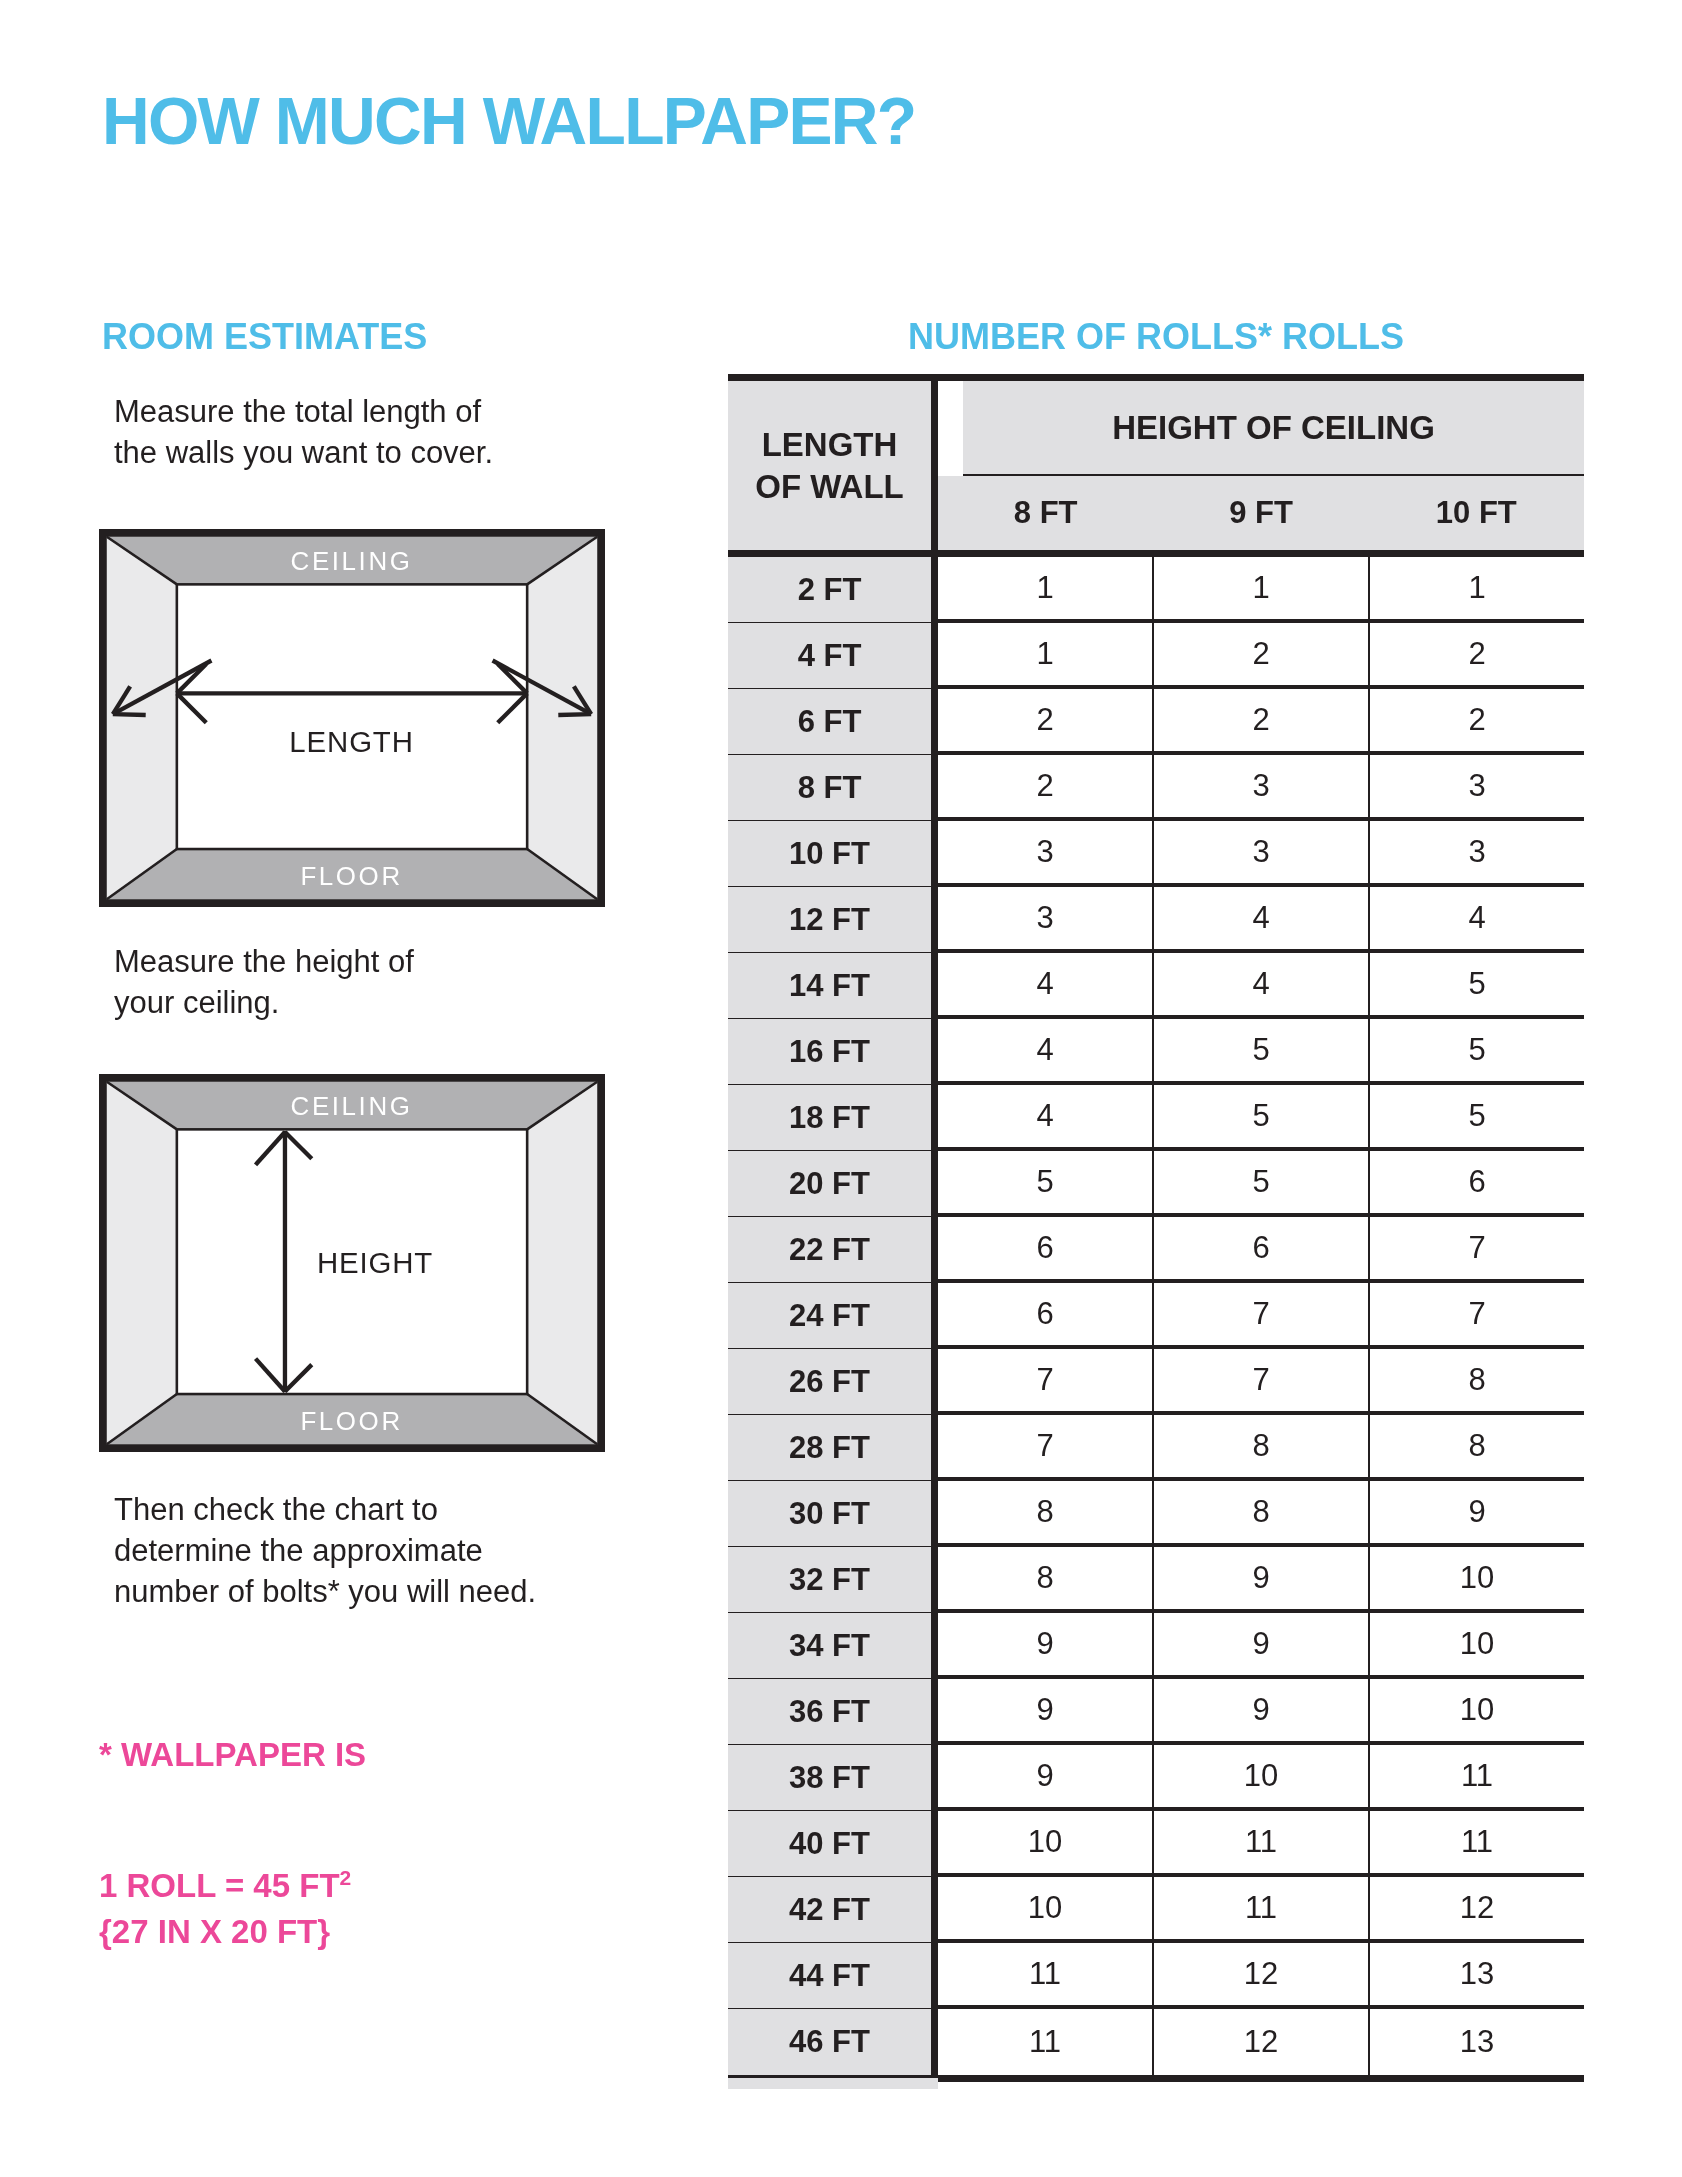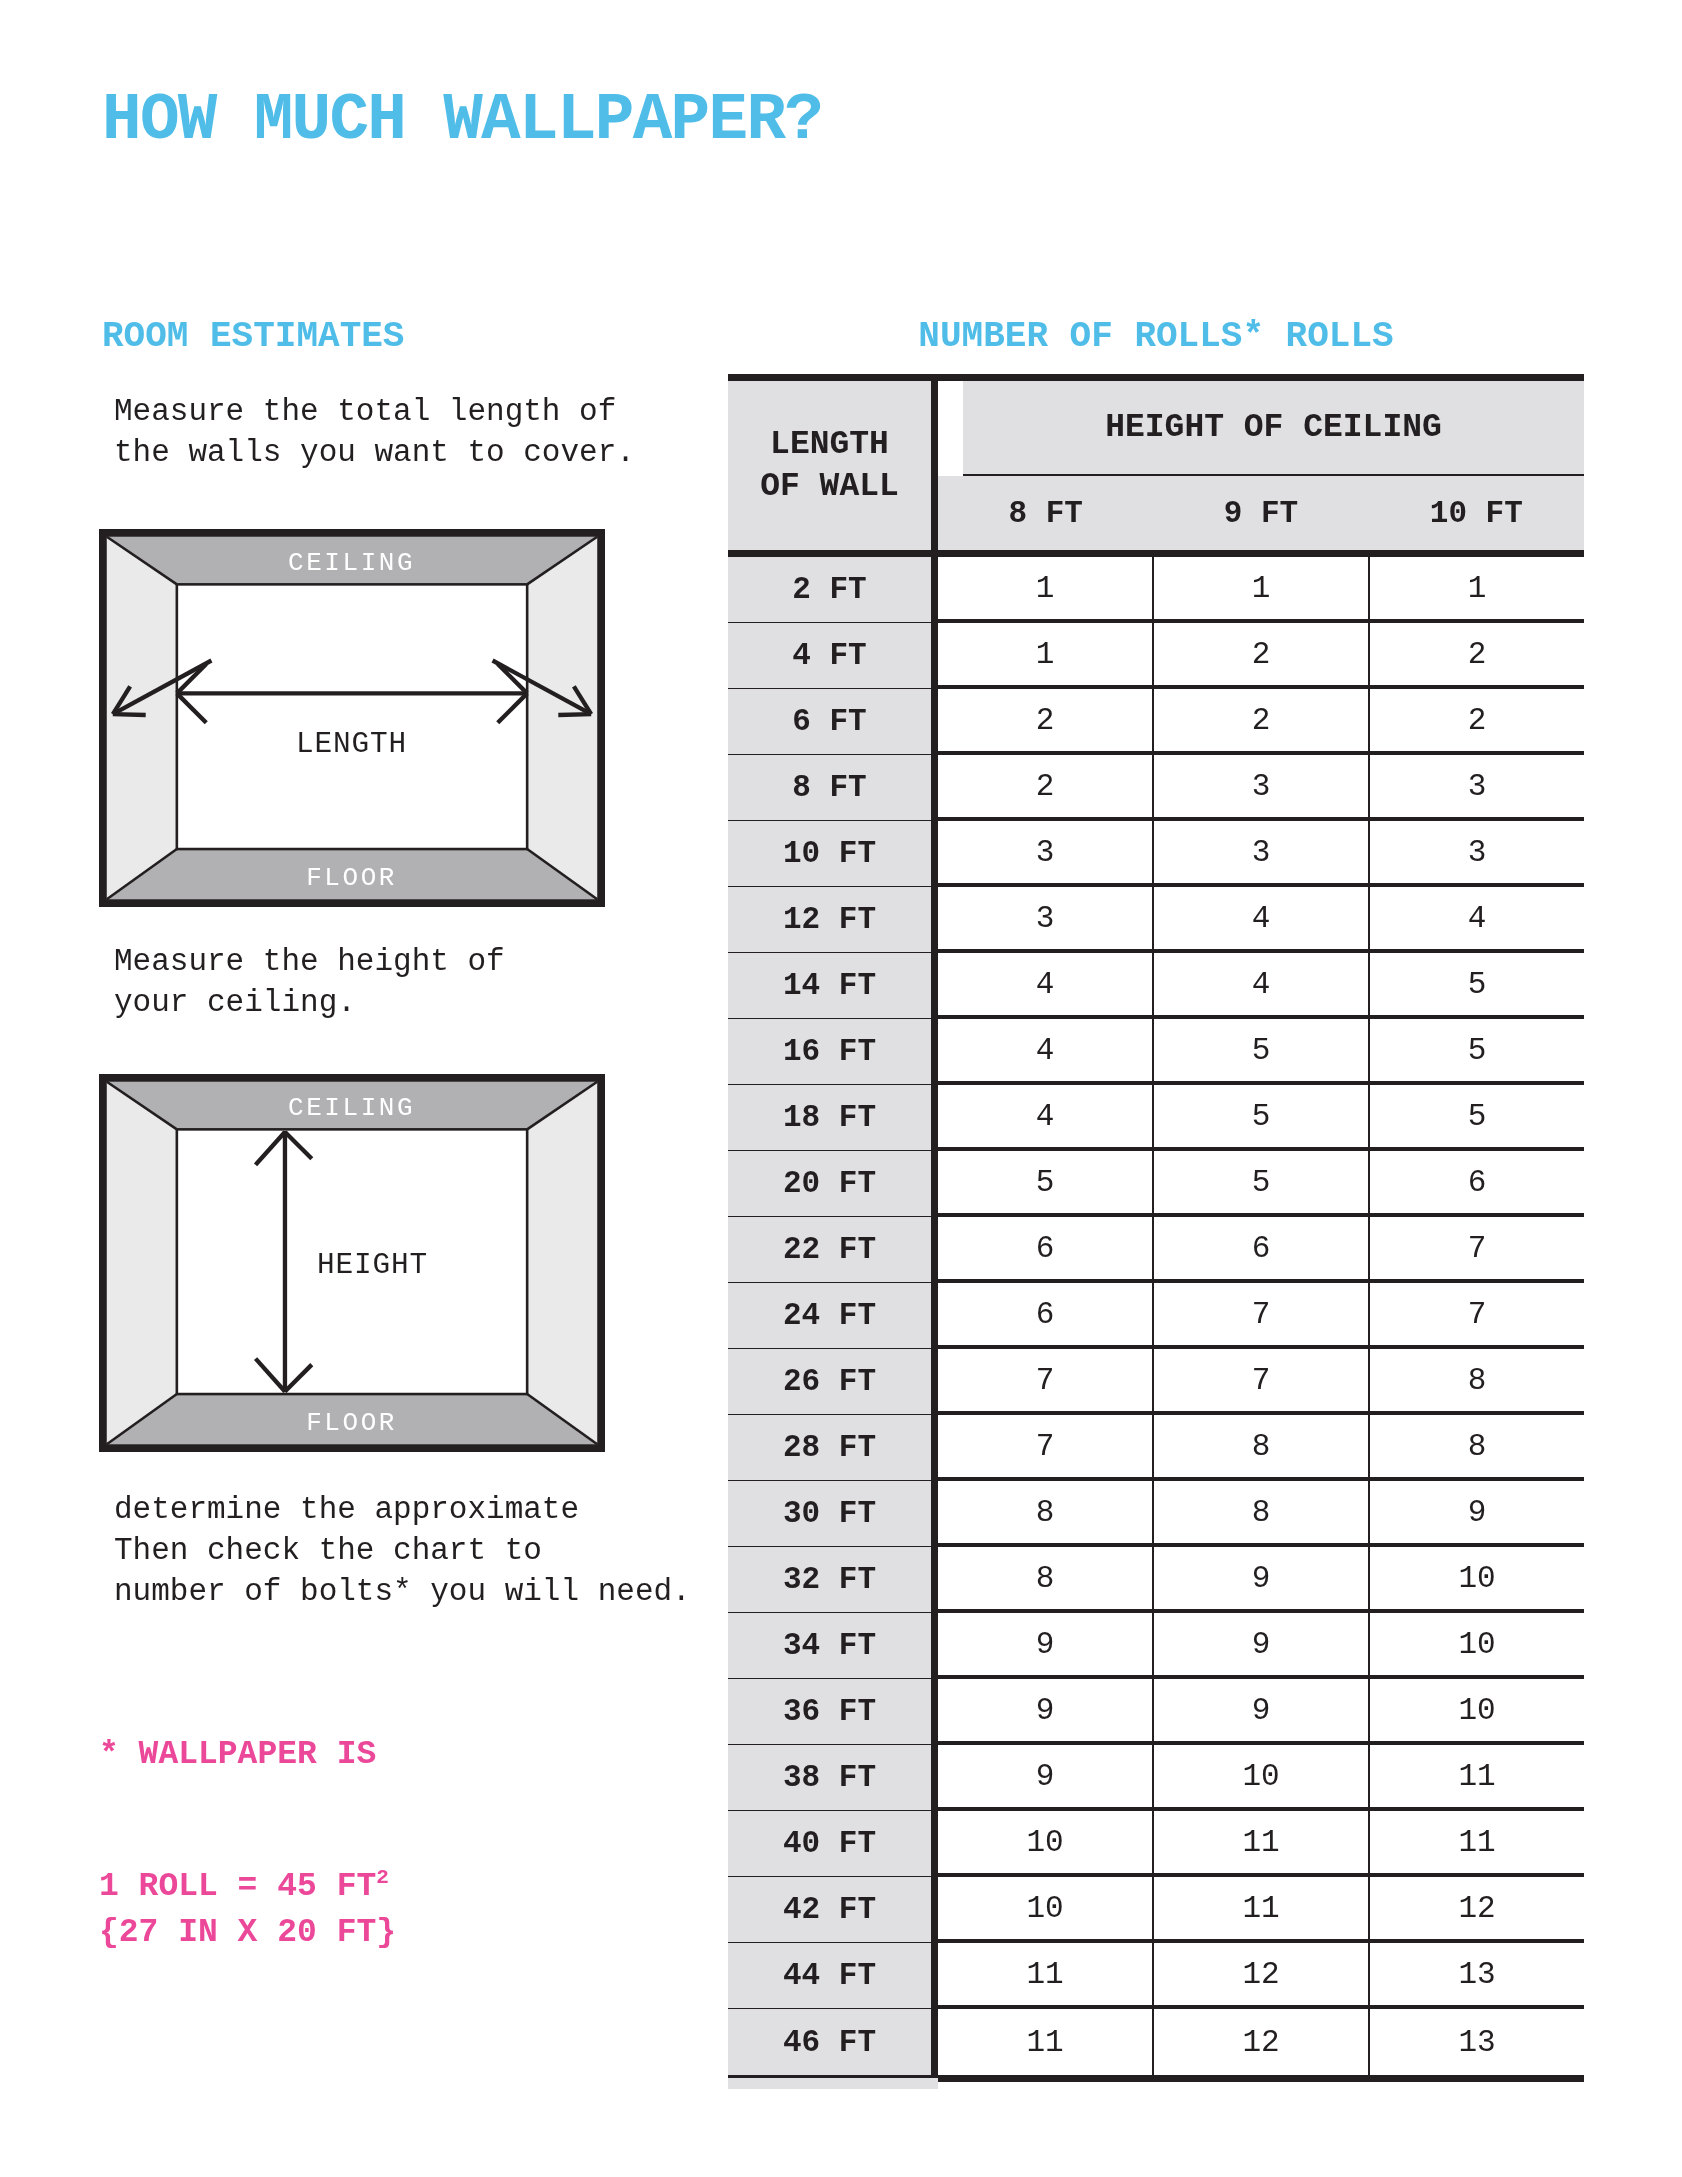--- a/index.html
+++ b/index.html
@@ -1,20 +1,20 @@
 <!DOCTYPE html>
 <html style="font-size:14px"><head>
 <meta charset="utf-8">
 <style>
   html,body{margin:0;padding:0;background:#ffffff;}
   .page{
     position:relative;
     width:1683px;height:2177px;
     background:#ffffff;
-    font-family:Liberation Mono, monospace;
+    font-family:Liberation Sans, sans-serif;
     color:#231f20;
     overflow:hidden;
   }
   .title{
     position:absolute;left:102px;top:83px;
     font-size:66px;font-weight:bold;letter-spacing:-1.7px;
     color:#4fbde8;white-space:nowrap;
   }
   .sec-head{
     position:absolute;
@@ -159,22 +159,22 @@
       <line x1="215" y1="67" x2="246" y2="98"></line>
       <line x1="215" y1="367" x2="181" y2="329"></line>
       <line x1="215" y1="367" x2="246" y2="336"></line>
     </g>
     <text x="292" y="47" text-anchor="middle" font-size="30" letter-spacing="3" fill="#ffffff">CEILING</text>
     <text x="292" y="412" text-anchor="middle" font-size="30" letter-spacing="3" fill="#ffffff">FLOOR</text>
     <text x="252" y="230" text-anchor="start" font-size="34" letter-spacing="1" fill="#231f20">HEIGHT</text>
   </svg>
 
   <div class="para para3">
+    <div>Then check the chart to</div>
     <div>determine the approximate</div>
-    <div>Then check the chart to</div>
     <div>number of bolts* you will need.</div>
   </div>
 
   <div class="bold-note footnote">
     <div>* WALLPAPER IS</div>
   </div>
 
   <div class="bold-note rollinfo">
     <div><span>1 ROLL = 45 FT</span><sup>2</sup></div>
     <div>{27 IN X 20 FT}</div>

